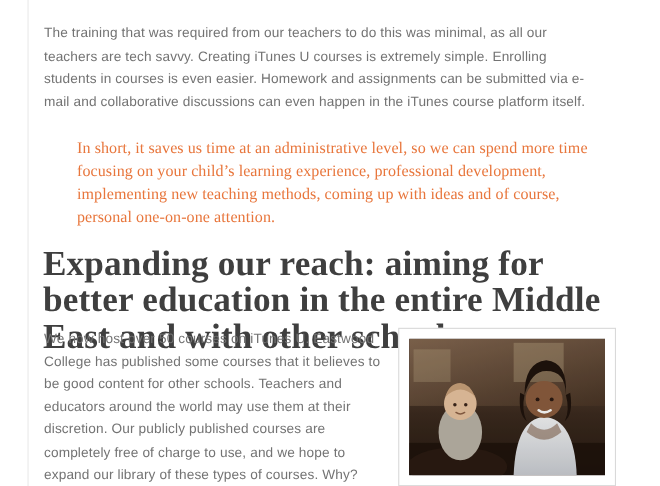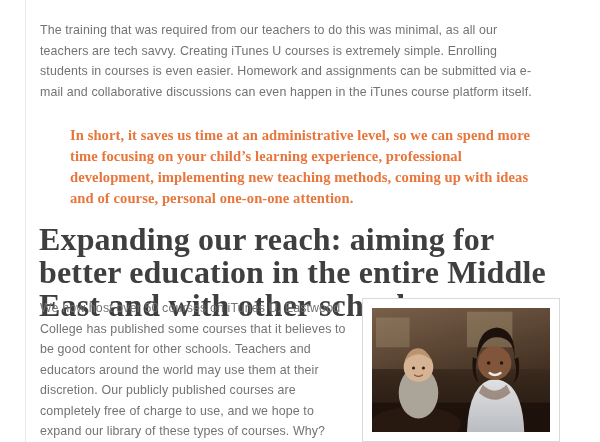--- a/index.html
+++ b/index.html
@@ -46,21 +46,21 @@
     width: 505px;
   }
   .pullquote {
     position: absolute;
     left: 70px;
     top: 110px;
     width: 470px;
     font-family: "Liberation Serif", serif;
     font-size: 14.6px;
     line-height: 21px;
-    font-weight: bold;
+    font-weight: normal;
     color: #e8763c;
     letter-spacing: 0.005em;
   }
   .section-heading {
     position: absolute;
     left: 39px;
     top: 196px;
     width: 520px;
     font-family: "Liberation Serif", serif;
     font-size: 32px;

